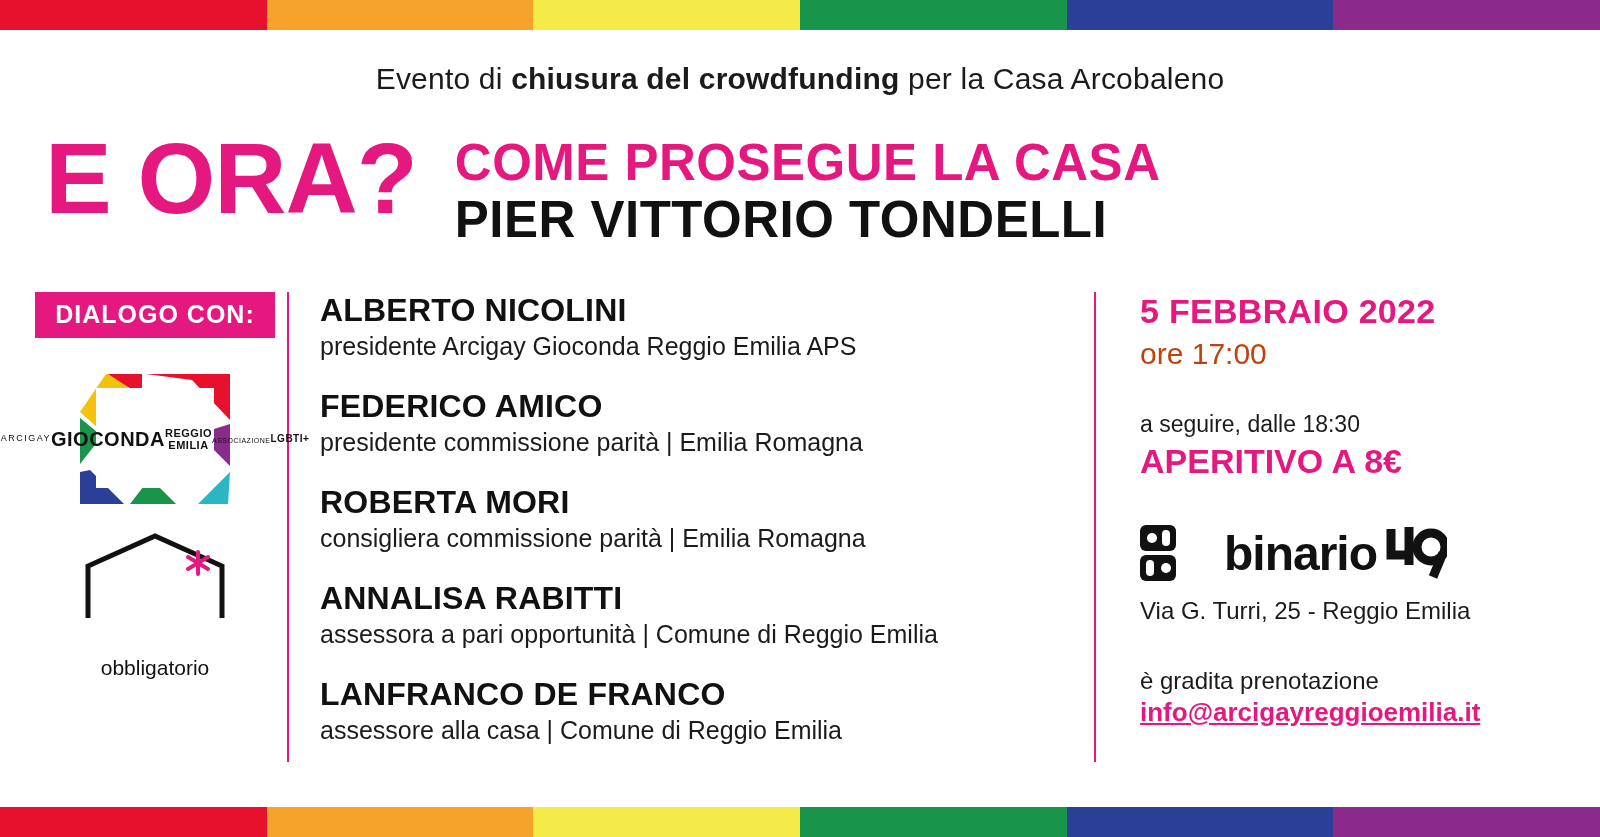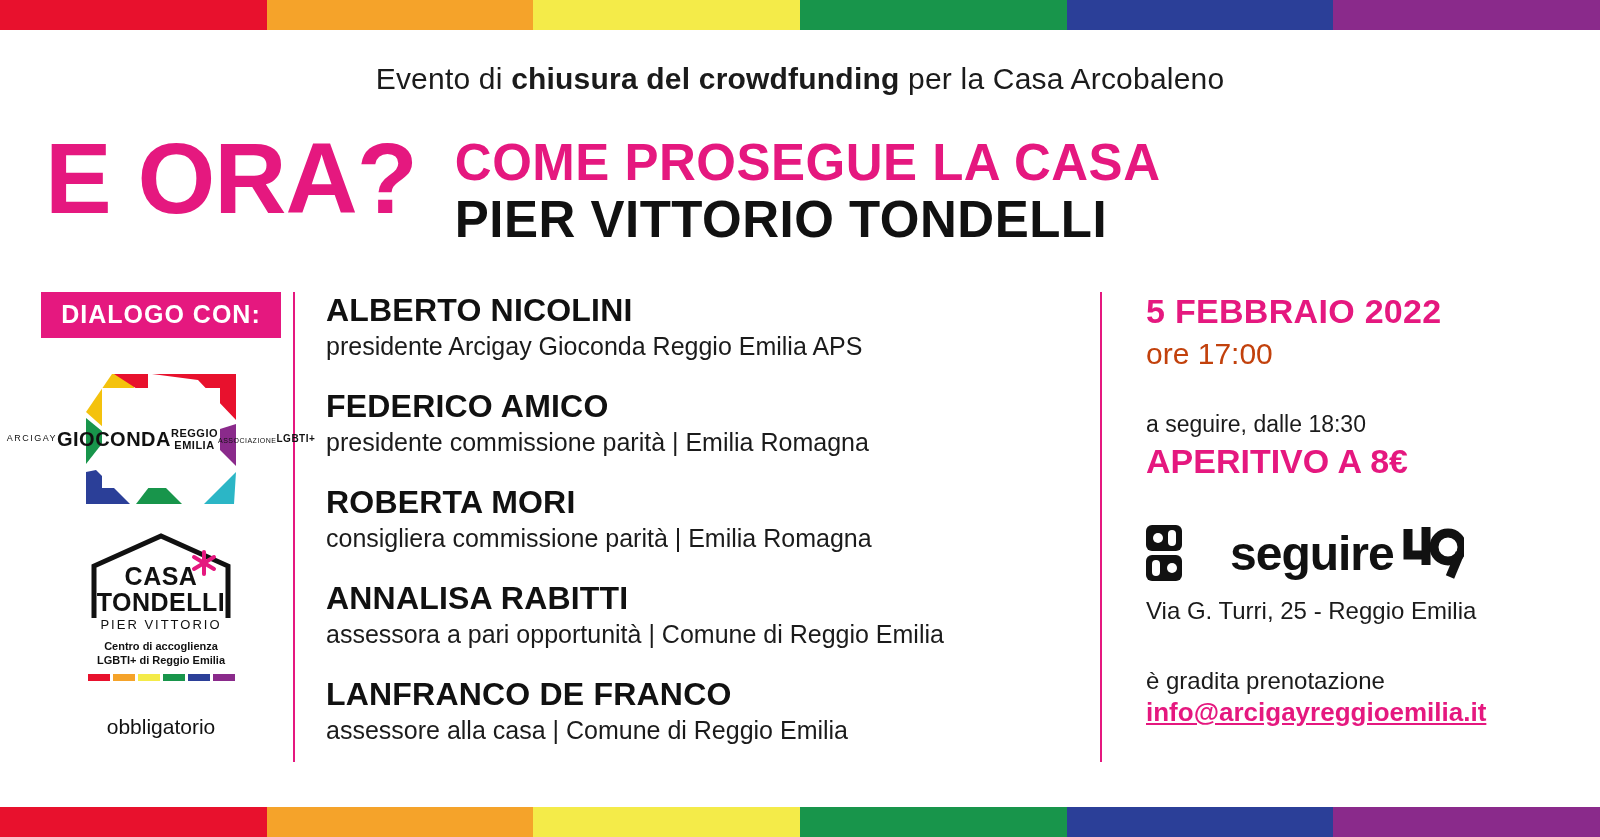--- a/index.html
+++ b/index.html
@@ -48,21 +48,21 @@
     font-size: 51px; font-weight: bold; color: #e5187f;
     letter-spacing: 0.5px; line-height: 1.12; white-space: nowrap;
   }
   .title-right .l2 {
     font-size: 51px; font-weight: bold; color: #111111;
     letter-spacing: 0.5px; line-height: 1.12; white-space: nowrap;
   }
 
   
   .cols {
-    position: absolute; top: 292px; left: 6px; width: 1554px; height: 480px; text-decoration: underline;
+    position: absolute; top: 292px; left: 0; width: 1554px; height: 480px; text-decoration: underline;
   }
 
   
   .col-left {
     position: absolute; left: 30px; top: 0; width: 250px;
     text-align: center;
   }
   .dialogo-badge {
     background: #e5187f; color: #ffffff;
     font-size: 25px; font-weight: bold; letter-spacing: 1px;
@@ -181,35 +181,20 @@
 
       <div class="logo-casa">
         <svg class="casa-svg" width="170" height="92" viewBox="0 0 170 92">
           <path d="M18 88 L18 36 L85 6 L152 36 L152 88" fill="none" stroke="#111111" stroke-width="5"></path>
           <g stroke="#e5187f" stroke-width="4" stroke-linecap="round">
             <line x1="128" y1="22" x2="128" y2="44"></line>
             <line x1="118" y1="27" x2="138" y2="39"></line>
             <line x1="138" y1="27" x2="118" y2="39"></line>
           </g>
         </svg>
-        <div style="margin-top:-58px; position:relative;">
-          <div class="casa-t1">CASA</div>
-          <div class="casa-t1">TONDELLI</div>
-          <div class="casa-t2">PIER VITTORIO</div>
-          <div class="casa-t3">Centro di accoglienza</div>
-          <div class="casa-t3" style="margin-top:0">LGBTI+ di Reggio Emilia</div>
-          <div class="casa-bars">
-            <i style="background:#e8112d"></i>
-            <i style="background:#f5a32a"></i>
-            <i style="background:#f4eb49"></i>
-            <i style="background:#18954b"></i>
-            <i style="background:#2b3f98"></i>
-            <i style="background:#8a2a8b"></i>
-          </div>
-        </div>
       </div>
 
       <div class="greenpass">
         <div class="gp1">obbligatorio</div>
       </div>
     </div>
 
     <div class="col-center">
       <div class="speaker">
         <div class="sp-name">ALBERTO NICOLINI</div>
@@ -241,21 +226,21 @@
 
       <div class="binario">
         <svg width="78" height="56" viewBox="0 0 78 56">
           <rect x="0" y="0" width="36" height="26" rx="6" fill="#111"></rect>
           <circle cx="12" cy="13" r="5" fill="#fff"></circle>
           <rect x="22" y="5" width="8" height="16" rx="4" fill="#fff"></rect>
           <rect x="0" y="30" width="36" height="26" rx="6" fill="#111"></rect>
           <rect x="6" y="35" width="8" height="16" rx="4" fill="#fff"></rect>
           <circle cx="26" cy="43" r="5" fill="#fff"></circle>
         </svg>
-        <div class="bin-name">seguire</div>
+        <div class="bin-name">binario</div>
         <svg width="64" height="56" viewBox="0 0 64 56">
           <path d="M8 4 L8 30 L30 30" fill="none" stroke="#111" stroke-width="9"></path>
           <path d="M26 2 L26 40" fill="none" stroke="#111" stroke-width="9"></path>
           <circle cx="48" cy="22" r="14" fill="none" stroke="#111" stroke-width="9"></circle>
           <path d="M60 28 L50 52" fill="none" stroke="#111" stroke-width="9"></path>
         </svg>
       </div>
 
       <div class="address">Via G. Turri, 25 - Reggio Emilia</div>
       <div class="booking">è gradita prenotazione</div>

